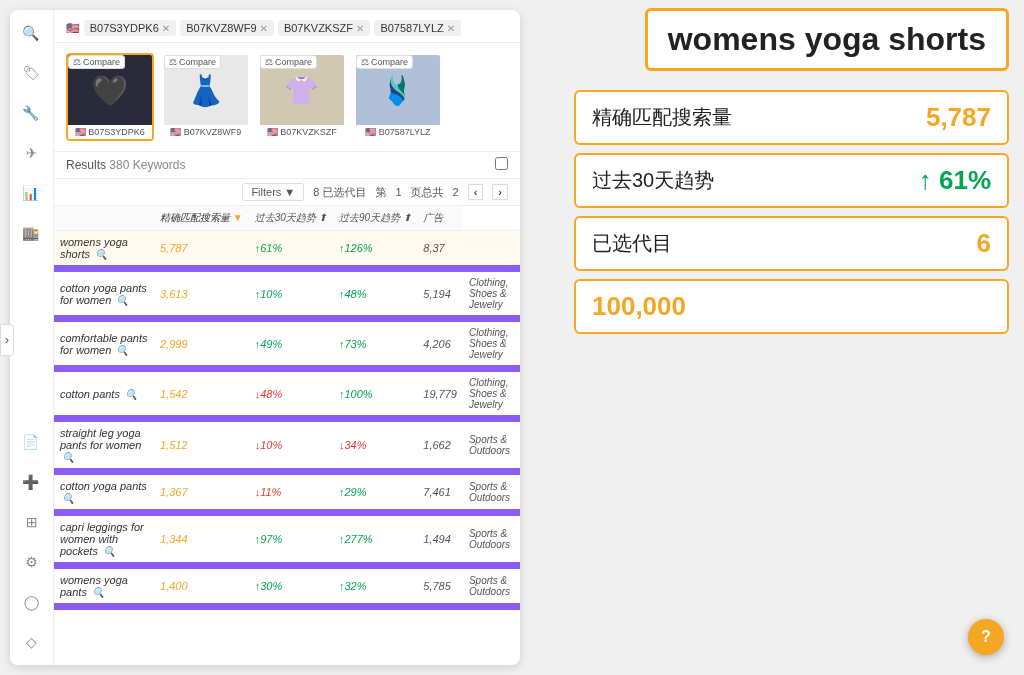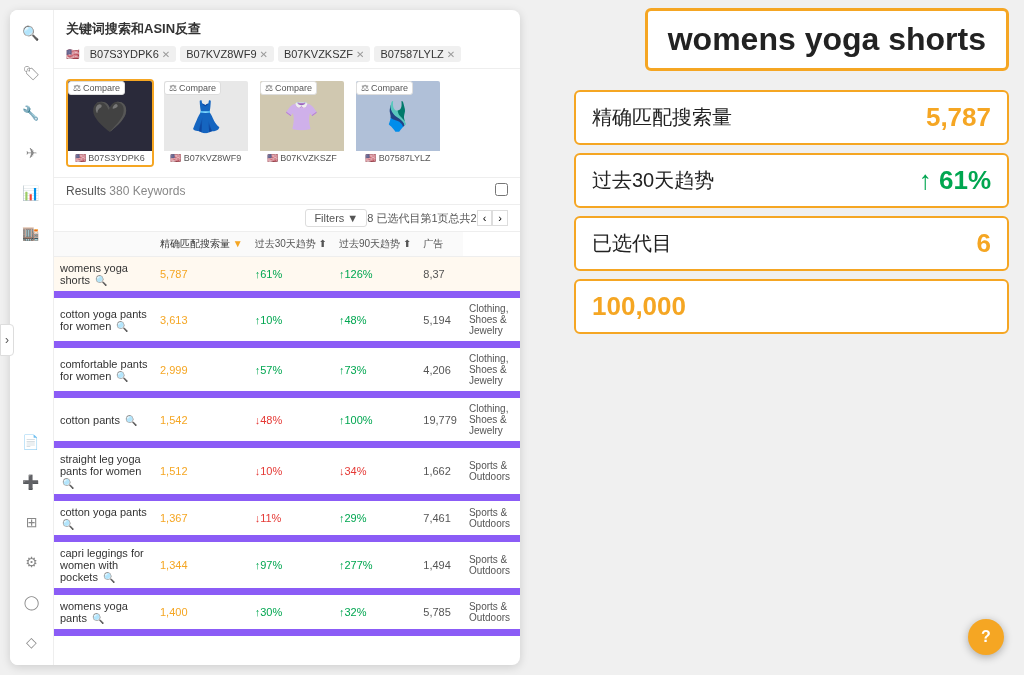--- a/index.html
+++ b/index.html
@@ -245,40 +245,41 @@
 
     .results-text { font-weight: 500; }
     .results-count { color: #888; }
 
     
     .filter-bar {
       padding: 4px 12px;
       display: flex;
       align-items: center;
       justify-content: flex-end;
-      gap: 0;
+      gap: 9px;
       border-bottom: 1px solid #eee;
       font-size: 11px;
       color: #555;
     }
 
     .filter-btn {
       border: 1px solid #ddd;
       border-radius: 3px;
       padding: 2px 8px;
       cursor: pointer;
       display: flex;
       align-items: center;
       gap: 3px;
     }
 
     
     .table-wrapper {
       flex: 1;
       overflow-y: auto;
+      font-style: italic;
     }
 
     table {
       width: 100%;
       border-collapse: collapse;
       font-size: 11px;
     }
 
     thead tr {
       background: #fafafa;
@@ -394,21 +395,20 @@
         <div class="sidebar-icon">⊞</div>
         <div class="sidebar-icon">⚙</div>
         <div class="sidebar-icon">◯</div>
         <div class="sidebar-icon">◇</div>
       </div>
     </div>
 
     <div class="content-area">
 
       <div class="panel-header">
-        <div class="panel-title">关键词搜索和ASIN反查</div>
         <div class="tag-row">
           <div class="flag-tag">🇺🇸</div>
           <div class="asin-tag">
             <span>B07S3YDPK6</span>
             <span class="x-btn">✕</span>
           </div>
           <div class="asin-tag">
             <span>B07KVZ8WF9</span>
             <span class="x-btn">✕</span>
           </div>
@@ -529,21 +529,21 @@
     <td style="color:#555;">5,194</td>
     <td style="font-size:10px; color:#555; max-width:90px;">Clothing, Shoes &amp; Jewelry</td>
     <td style="color:#555;">100,000</td>
 
   </tr>
               <tr>
     <td class="keyword-cell">comfortable pants for women
       <span style="color:#aaa; font-size:10px; margin-left:2px;">🔍</span>
     </td>
     <td class="search-vol">2,999</td>
-    <td class="trend-up">↑57%</td>
+    <td class="trend-up">↑49%</td>
     <td class="trend-up">↑73%</td>
     <td style="color:#555;">4,206</td>
     <td style="font-size:10px; color:#555; max-width:90px;">Clothing, Shoes &amp; Jewelry</td>
     <td style="color:#555;">100,000</td>
 
   </tr>
               <tr>
     <td class="keyword-cell">cotton pants
       <span style="color:#aaa; font-size:10px; margin-left:2px;">🔍</span>
     </td>

